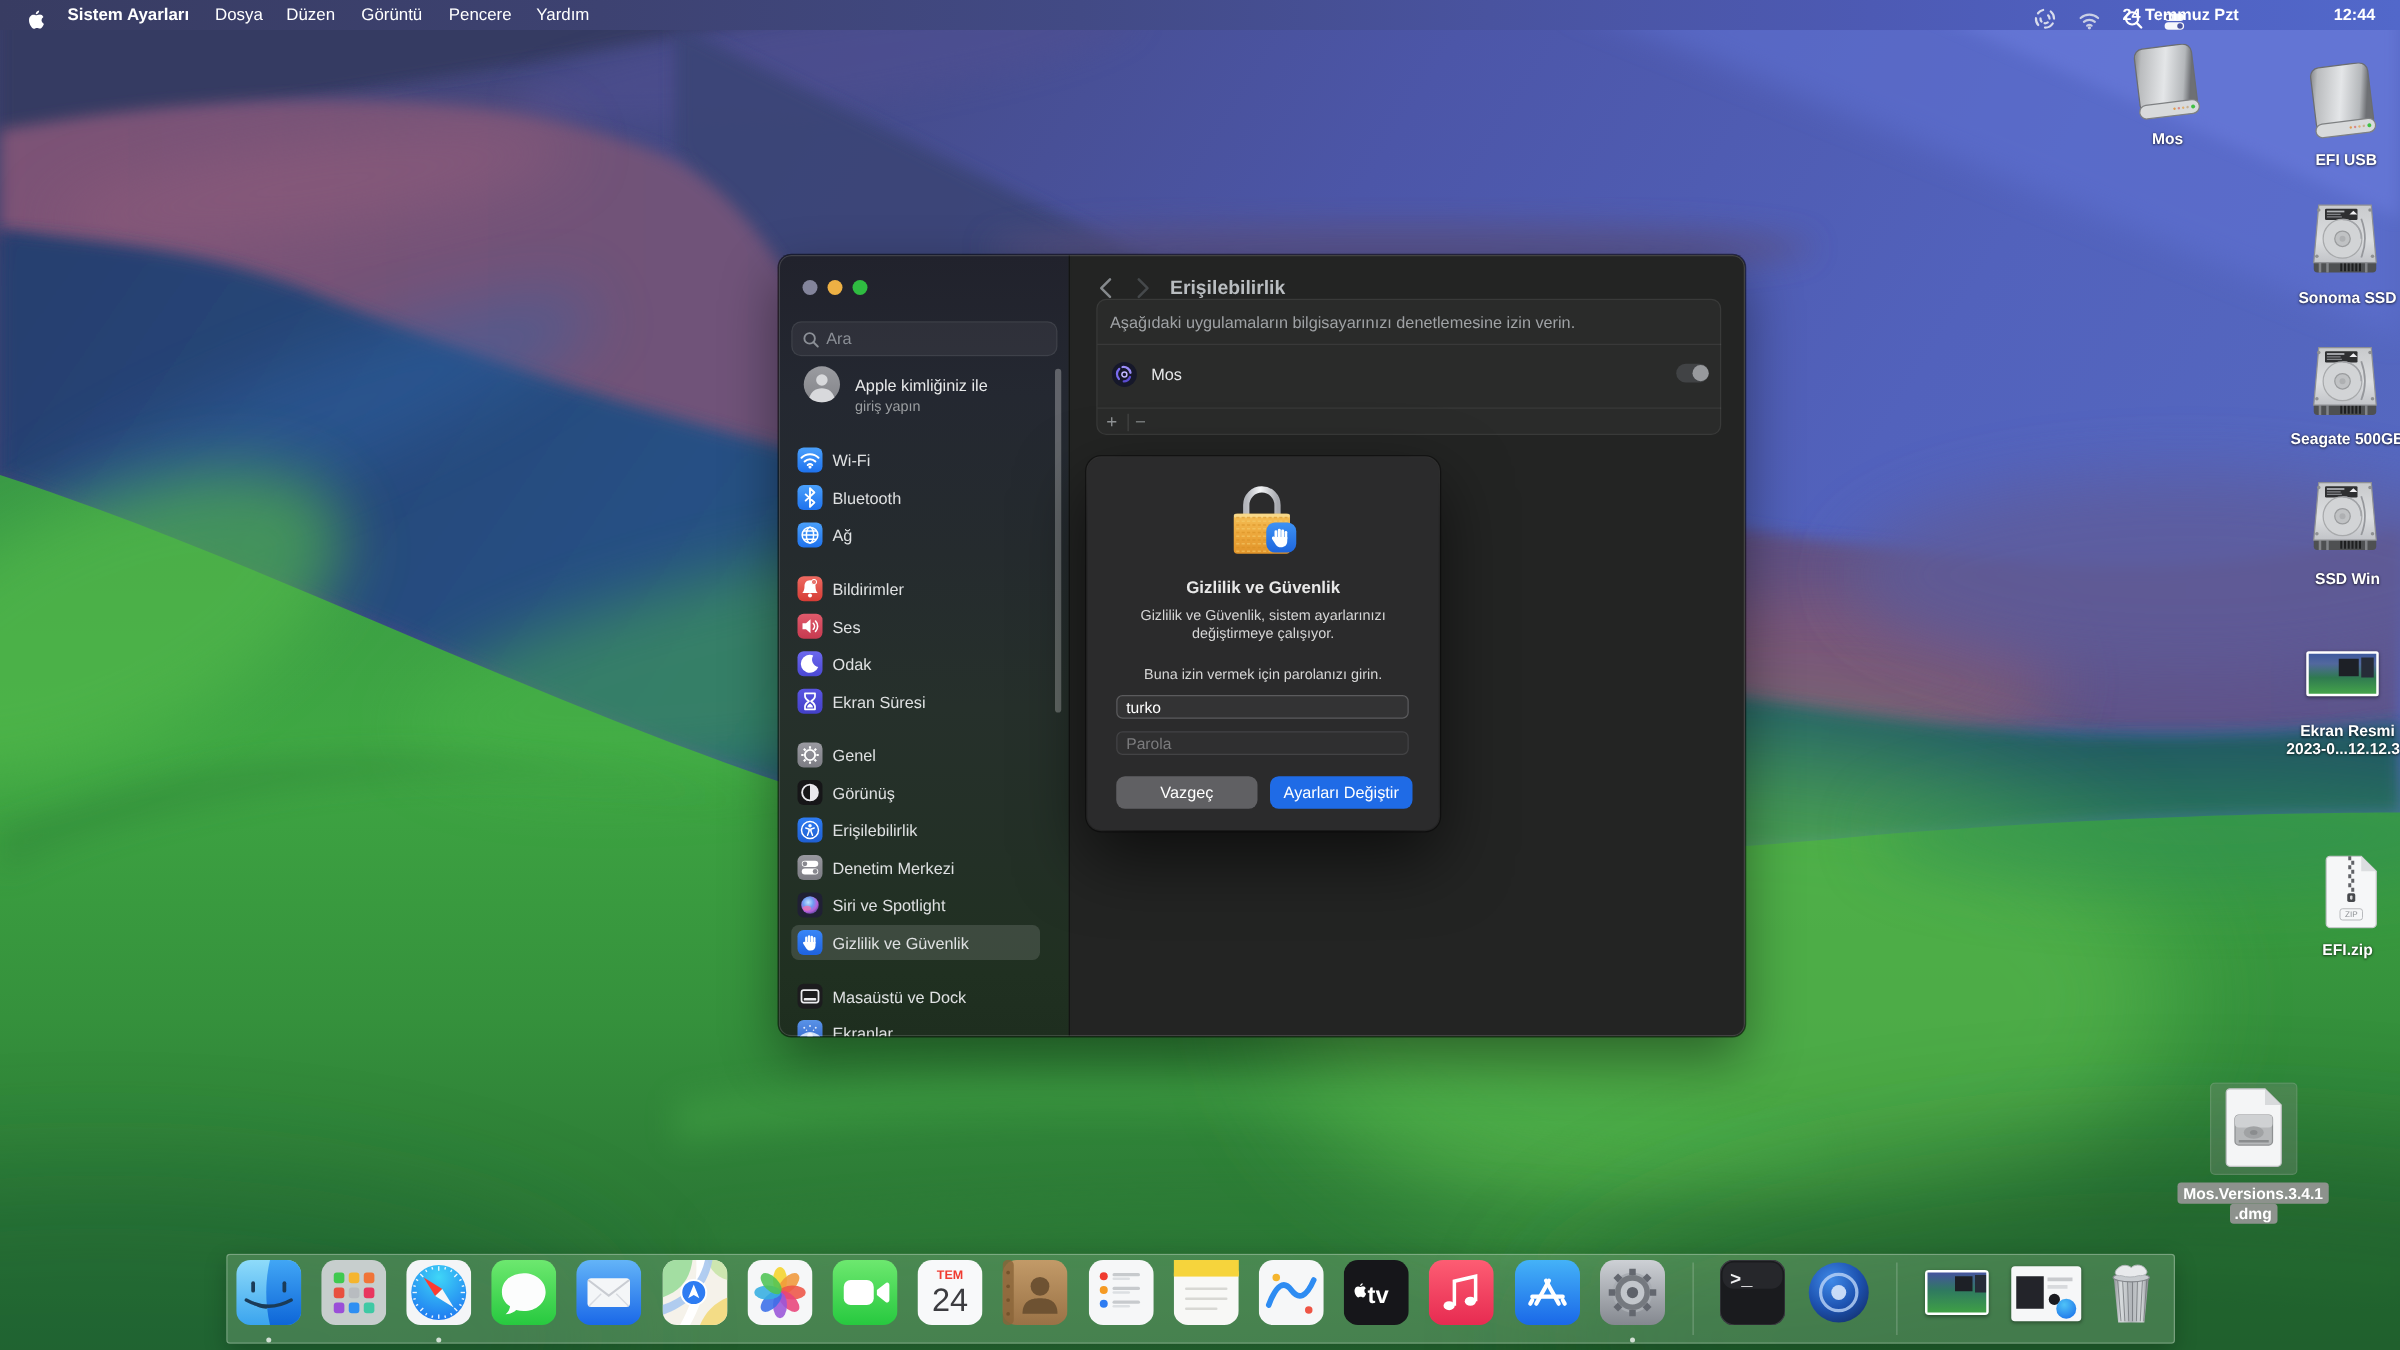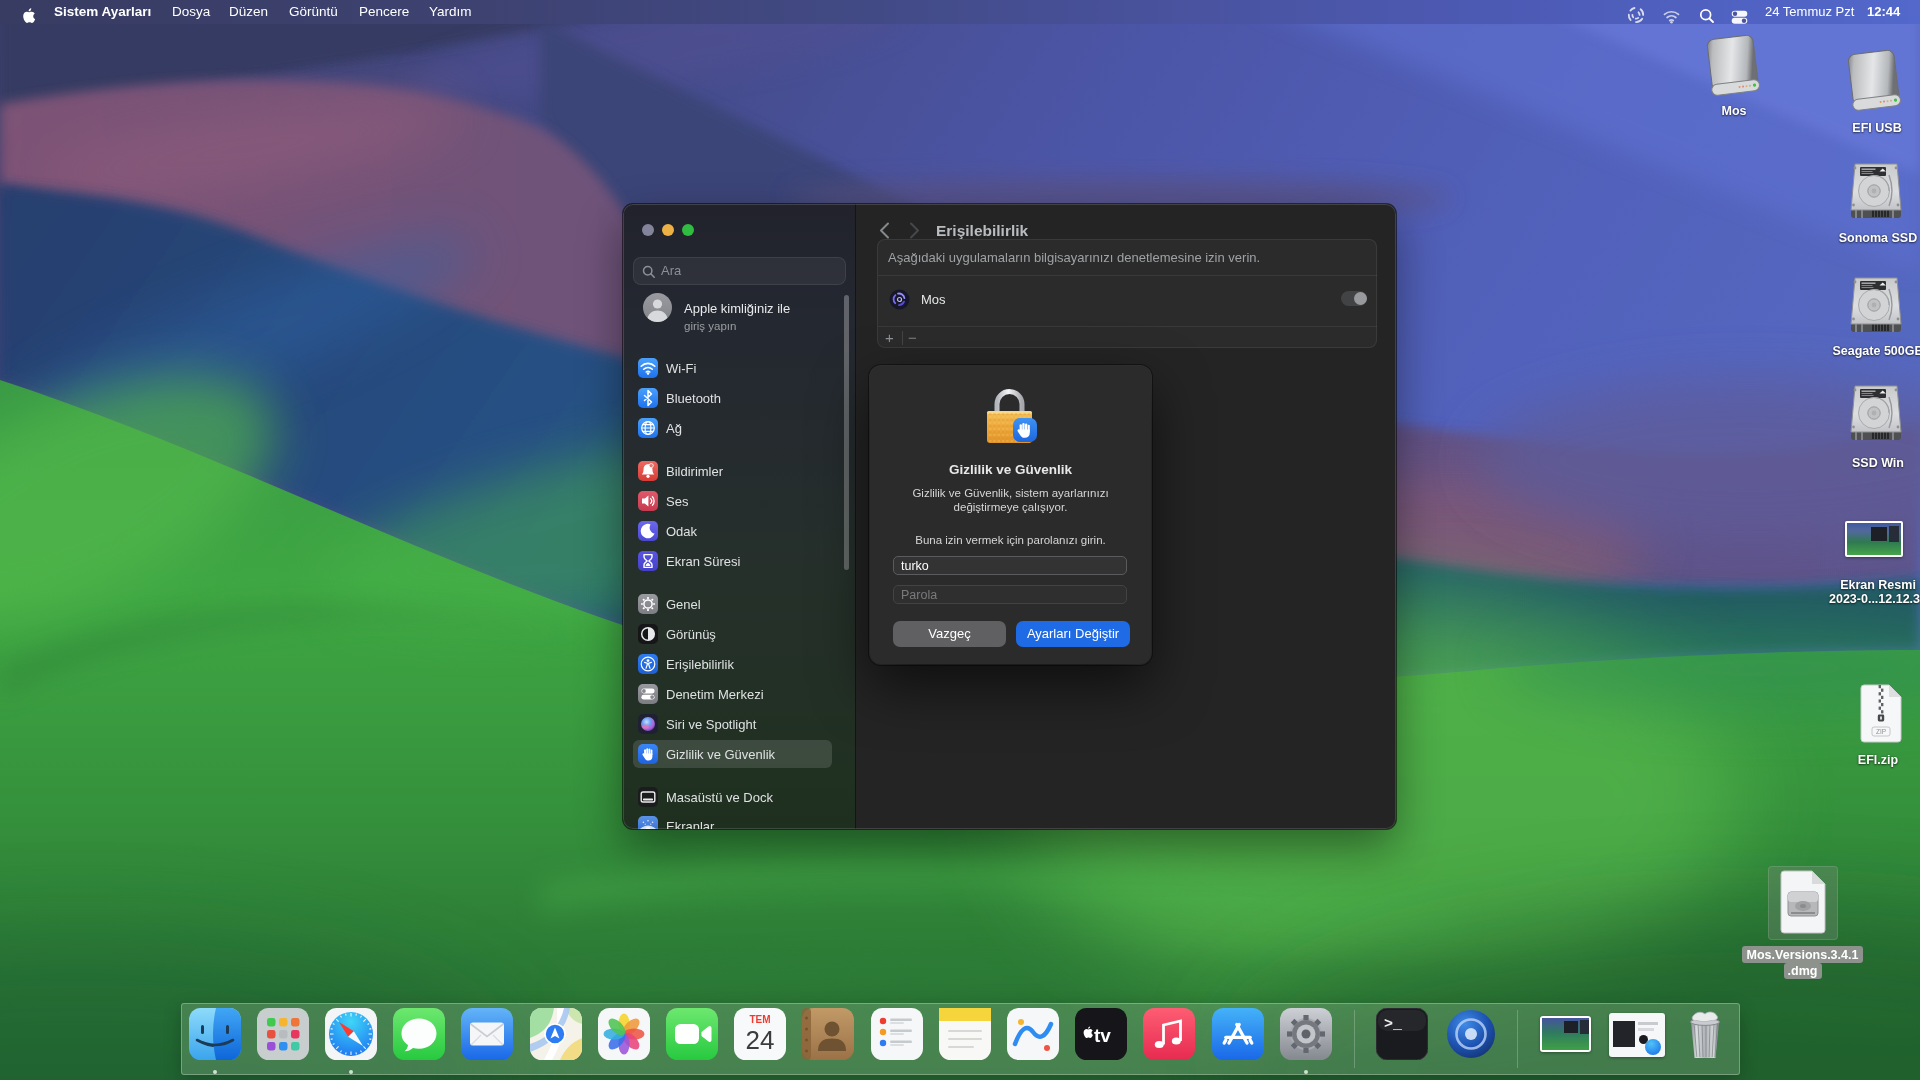--- a/index.html
+++ b/index.html
@@ -137,21 +137,21 @@
 <svg class="mb-item" style="left:1699px;top:4px" width="16" height="16" viewBox="0 0 16 16">
  <circle cx="6.7" cy="6.7" r="4.9" fill="none" stroke="#fff" stroke-width="1.7"></circle>
  <line x1="10.3" y1="10.3" x2="14" y2="14" stroke="#fff" stroke-width="1.9" stroke-linecap="round"></line>
 </svg>
 <svg class="mb-item" style="left:1731px;top:5px" width="17" height="14" viewBox="0 0 17 14">
  <rect x="0.7" y="0.7" width="15.6" height="6" rx="3" fill="#fff" opacity=".95"></rect>
  <circle cx="4" cy="3.7" r="2.2" fill="#4a549e"></circle>
  <rect x="0.7" y="7.8" width="15.6" height="6" rx="3" fill="#fff" opacity=".95"></rect>
  <circle cx="13" cy="10.8" r="2.2" fill="#4a549e"></circle>
 </svg>
-<span class="mb-item" style="left:1765px;font-weight:400;font-size:13px">24 Temmuz Pzt</span>
+<span class="mb-item" style="left:1698px;font-weight:700;font-size:13px">24 Temmuz Pzt</span>
 <span class="mb-item" style="left:1867px;font-weight:600;font-size:13px">12:44</span>
 </div>
 <div id="deskicons">
 <svg class="abs" style="left:1704px;top:35px" width="60" height="62" viewBox="0 0 60 62">
  <defs>
         <linearGradient id="extg" x1="0" y1="0" x2="1" y2="0.2">
           <stop offset="0" stop-color="#7e8084"></stop>
           <stop offset=".14" stop-color="#babcbe"></stop>
           <stop offset=".55" stop-color="#e4e6e8"></stop>
           <stop offset=".88" stop-color="#b4b7ba"></stop>

